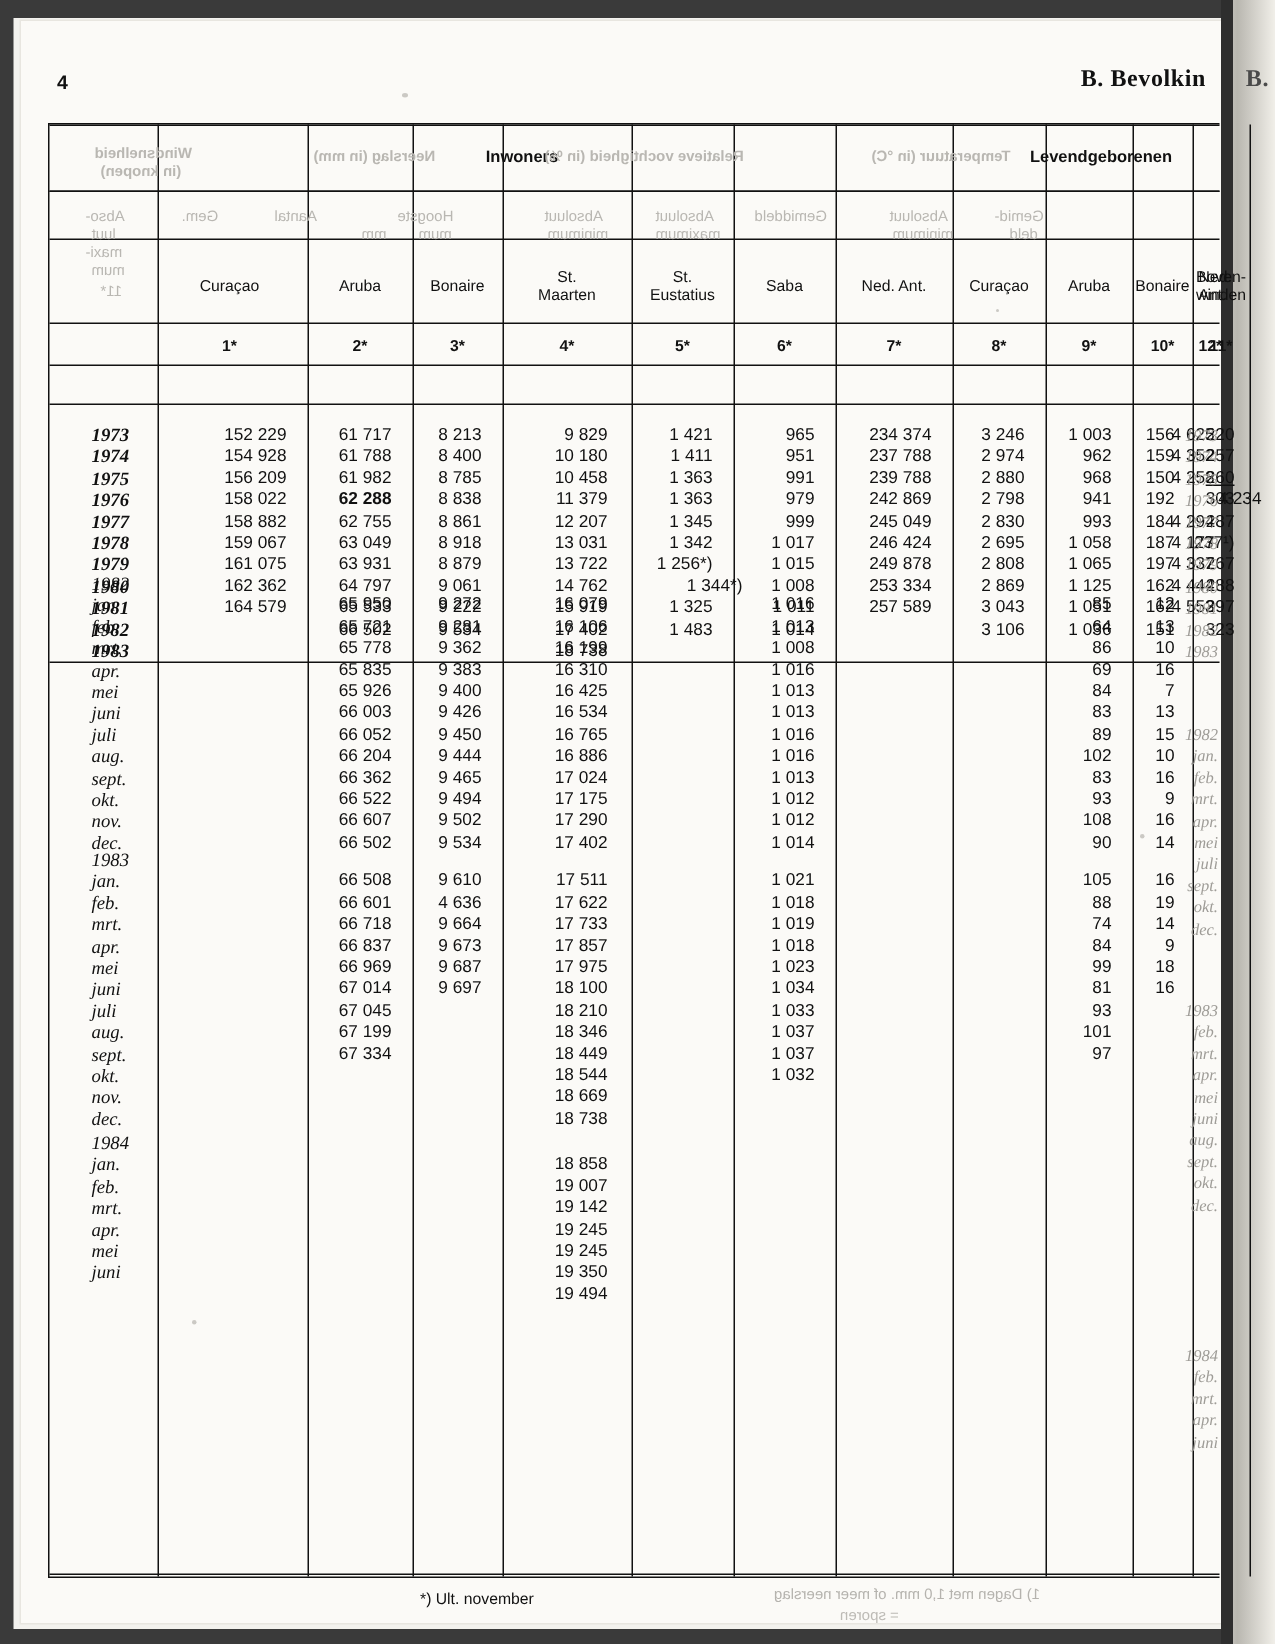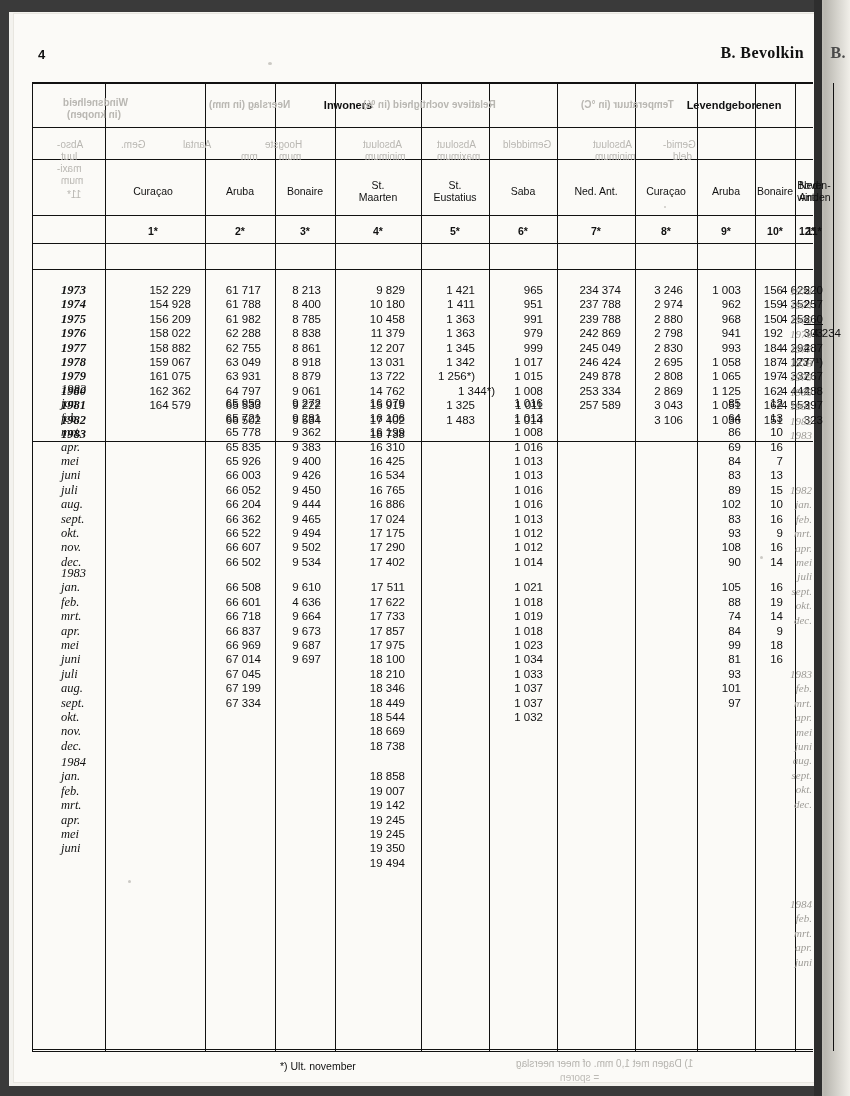--- a/index.html
+++ b/index.html
@@ -358,21 +358,21 @@
         <div class="num big" style="left: 342px; top: 229.8px; width: 100px; font-weight: normal;">1 363</div>
         <div class="num big" style="left: 410px; top: 229.8px; width: 100px; font-weight: normal;">991</div>
         <div class="num big" style="left: 488px; top: 229.8px; width: 100px; font-weight: normal;">239 788</div>
         <div class="num big" style="left: 550px; top: 229.8px; width: 100px; font-weight: normal;">2 880</div>
         <div class="num big" style="left: 608px; top: 229.8px; width: 100px; font-weight: normal;">968</div>
         <div class="num big" style="left: 650px; top: 229.8px; width: 100px; font-weight: normal;">150</div>
         <div class="num big" style="left: 690px; top: 229.8px; width: 100px; font-weight: normal; text-decoration: underline;">260</div>
         <div class="num big" style="left: 748px; top: 229.8px; width: 60px; font-weight: normal; text-align: left;">4 258</div>
         <div class="yr" style="left: 28px; top: 243.2px; font-weight: bold;">1976</div>
         <div class="num big" style="left: 58px; top: 244.2px; width: 100px; font-weight: normal;">158 022</div>
-        <div class="num big" style="left: 128px; top: 244.2px; width: 100px; font-weight: normal;">62 288</div>
+        <div class="num big" style="left: 128px; top: 244.2px; width: 100px; font-weight: bold;">62 288</div>
         <div class="num big" style="left: 188px; top: 244.2px; width: 100px; font-weight: normal;">8 838</div>
         <div class="num big" style="left: 272px; top: 244.2px; width: 100px; font-weight: normal;">11 379</div>
         <div class="num big" style="left: 342px; top: 244.2px; width: 100px; font-weight: normal;">1 363</div>
         <div class="num big" style="left: 410px; top: 244.2px; width: 100px; font-weight: normal;">979</div>
         <div class="num big" style="left: 488px; top: 244.2px; width: 100px; font-weight: normal;">242 869</div>
         <div class="num big" style="left: 550px; top: 244.2px; width: 100px; font-weight: normal;">2 798</div>
         <div class="num big" style="left: 608px; top: 244.2px; width: 100px; font-weight: normal;">941</div>
         <div class="num big" style="left: 650px; top: 244.2px; width: 100px; font-weight: normal;">192</div>
         <div class="num big" style="left: 690px; top: 244.2px; width: 100px; font-weight: normal;">303</div>
         <div class="num big" style="left: 748px; top: 244.2px; width: 60px; font-weight: normal; text-align: right;">4 234</div>

